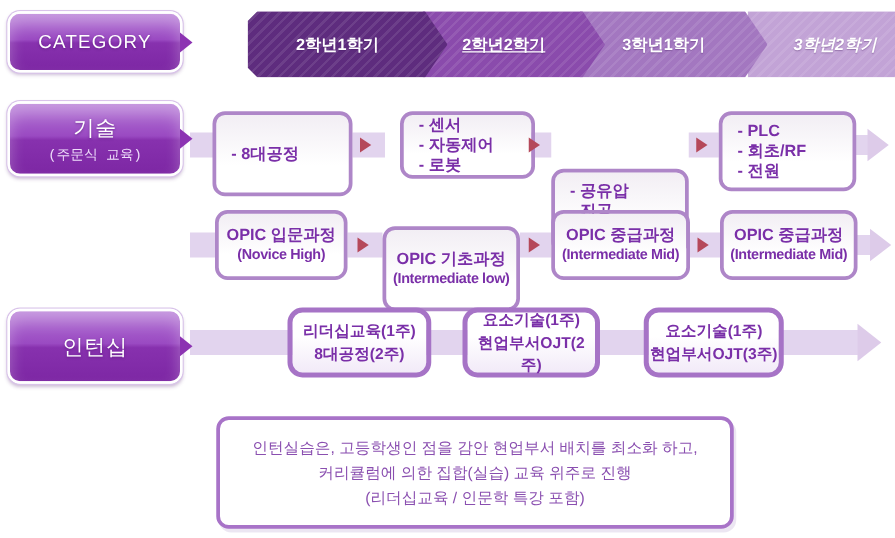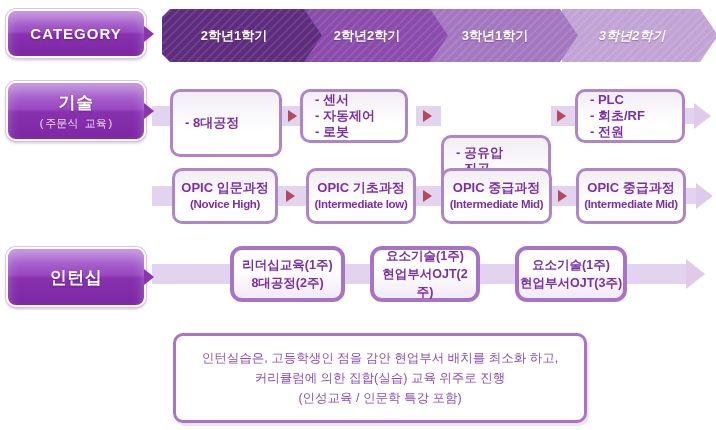--- a/index.html
+++ b/index.html
@@ -13,38 +13,39 @@
     background:linear-gradient(180deg,#b273d4 0%,#9a4ac2 46%,#8731ae 52%,#7d27a4 100%);
     border:2px solid #ffffff;
     box-shadow:0 0 0 1px #d9c3ea,0 2px 3px rgba(90,40,120,.30),inset 0 8px 12px rgba(255,255,255,.30);
     display:flex;flex-direction:column;align-items:center;justify-content:center;
     color:#fff;box-sizing:border-box;z-index:5;
   }
   .pbtn::after{
     content:"";position:absolute;right:-10px;top:50%;transform:translateY(-50%);
     border-left:10px solid #8c33b2;border-top:8px solid transparent;border-bottom:8px solid transparent;
   }
-  .pbtn .t{font-size:17px;font-weight:bold;text-shadow:0 1px 2px rgba(60,10,90,.45);letter-spacing:.5px;text-align:center;}
+  .pbtn .t{font-size:17px;font-weight:normal;text-shadow:0 1px 2px rgba(60,10,90,.45);letter-spacing:.5px;text-align:center;}
   .pbtn .s{font-size:11px;color:#eeddfa;margin-top:2px;font-family:Liberation Mono, monospace;}
   .cat{top:9px;height:49px;}
   .cat .t{font-size:15px;letter-spacing:1px;}
   .rb2{top:81px;height:60px;} .rb3{top:164px;height:60px;} .rb4{top:247px;height:60px;}
 
   
   .sembar{position:absolute;left:162px;top:9px;width:552px;height:53px;}
   .seg{
     position:absolute;top:0;height:100%;display:flex;align-items:center;justify-content:center;
     padding-right:16px;box-sizing:border-box;color:#fff;font-size:13px;font-weight:bold;
     clip-path:polygon(0 0,calc(100% - 18px) 0,100% 50%,calc(100% - 18px) 100%,0 100%);
     background-image:repeating-linear-gradient(135deg,rgba(255,255,255,.09) 0 2px,rgba(255,255,255,0) 2px 6px);
     text-shadow:0 1px 1px rgba(60,20,90,.35);
+    margin-left:36px;
   }
   .seg1{left:0;width:160px;background-color:#5e2c7e;z-index:4;
     clip-path:polygon(0 8px,8px 0,142px 0,160px 50%,142px 100%,8px 100%,0 calc(100% - 8px));}
-  .seg2{left:140px;width:146px;background-color:#8a4bac;z-index:3;}
+  .seg2{left:140px;width:146px;background-color:#8a4bac;z-index:3;text-decoration:underline;}
   .seg3{left:266px;width:150px;background-color:#a377c0;z-index:2;}
   .seg4{left:400px;width:156px;background-color:#c2a3d6;z-index:1;font-style:italic;}
 
   
   .wbox{
     position:absolute;border:3px solid #ae86c8;border-radius:10px;
     background:linear-gradient(180deg,#f2eef4 0%,#ffffff 65%);
     color:#7a2fa8;font-weight:bold;display:flex;flex-direction:column;justify-content:center;
     box-sizing:border-box;z-index:2;
   }
@@ -100,50 +101,50 @@
   <div class="pbtn rb2">
     <span class="t">기술</span>
     <span class="s">(주문식 교육)</span>
   </div>
   <div class="cbar" style="left:152px;top:106px;width:20px;"></div>
   <div class="wbox tech" style="left:170px;top:89px;width:112px;height:68px;">
     <span class="ln">- 8대공정</span>
   </div>
   <div class="cbar" style="left:282px;top:106px;width:26px;"></div>
   <div class="rarr" style="left:288px;top:110px;"></div>
-  <div class="wbox tech" style="left:300px;top:89px;width:108px;height:54px;">
+  <div class="wbox tech" style="left:320px;top:89px;width:108px;height:54px;">
     <span class="ln">- 센서</span>
     <span class="ln">- 자동제어</span>
     <span class="ln">- 로봇</span>
   </div>
   <div class="cbar" style="left:416px;top:106px;width:25px;"></div>
   <div class="rarr" style="left:423px;top:110px;"></div>
   <div class="wbox tech" style="left:441px;top:89px;width:110px;height:68px;margin-top:46px;">
     <span class="ln">- 공유압</span>
     <span class="ln">- 진공</span>
     <span class="ln">- 입문과정</span>
   </div>
   <div class="cbar" style="left:551px;top:106px;width:24px;"></div>
   <div class="rarr" style="left:557px;top:110px;"></div>
-  <div class="wbox tech" style="left:575px;top:89px;width:110px;height:54px;">
+  <div class="wbox tech" style="left:575px;top:89px;width:110px;height:64px;">
     <span class="ln">- PLC</span>
     <span class="ln">- 회초/RF</span>
     <span class="ln">- 전원</span>
   </div>
   <div class="cbar" style="left:683px;top:108px;width:14px;height:16px;"></div>
   <div class="ehead" style="left:694px;top:103px;"></div>
 
   <div class="cbar" style="left:152px;top:186px;width:20px;"></div>
   <div class="wbox lang" style="left:172px;top:168px;width:106px;height:56px;">
     <span class="ln">OPIC 입문과정</span>
     <span class="ln">(Novice High)</span>
   </div>
   <div class="cbar" style="left:278px;top:186px;width:28px;"></div>
   <div class="rarr" style="left:286px;top:190px;"></div>
-  <div class="wbox lang" style="left:306px;top:168px;width:110px;height:56px;border-radius:10px;">
+  <div class="wbox lang" style="left:306px;top:181px;width:110px;height:68px;border-radius:10px;">
     <span class="ln">OPIC 기초과정</span>
     <span class="ln">(Intermediate low)</span>
   </div>
   <div class="cbar" style="left:416px;top:186px;width:25px;"></div>
   <div class="rarr" style="left:423px;top:190px;"></div>
   <div class="wbox lang" style="left:441px;top:168px;width:111px;height:56px;">
     <span class="ln">OPIC 중급과정</span>
     <span class="ln">(Intermediate Mid)</span>
   </div>
   <div class="cbar" style="left:552px;top:186px;width:24px;"></div>
@@ -169,16 +170,16 @@
     <span class="ln">현업부서OJT(2주)</span>
   </div>
   <div class="wbox intern" style="left:515px;top:246px;width:112px;height:56px;">
     <span class="ln">요소기술(1주)</span>
     <span class="ln">현업부서OJT(3주)</span>
   </div>
 
   <div class="note">
     <span class="ln">인턴실습은, 고등학생인 점을 감안 현업부서 배치를 최소화 하고,</span>
     <span class="ln">커리큘럼에 의한 집합(실습) 교육 위주로 진행</span>
-    <span class="ln">(인성교육 / 인문학 특강 포함)</span>
+    <span class="ln">(리더십교육 / 인문학 특강 포함)</span>
   </div>
 
 </div>
 
 </body></html>

